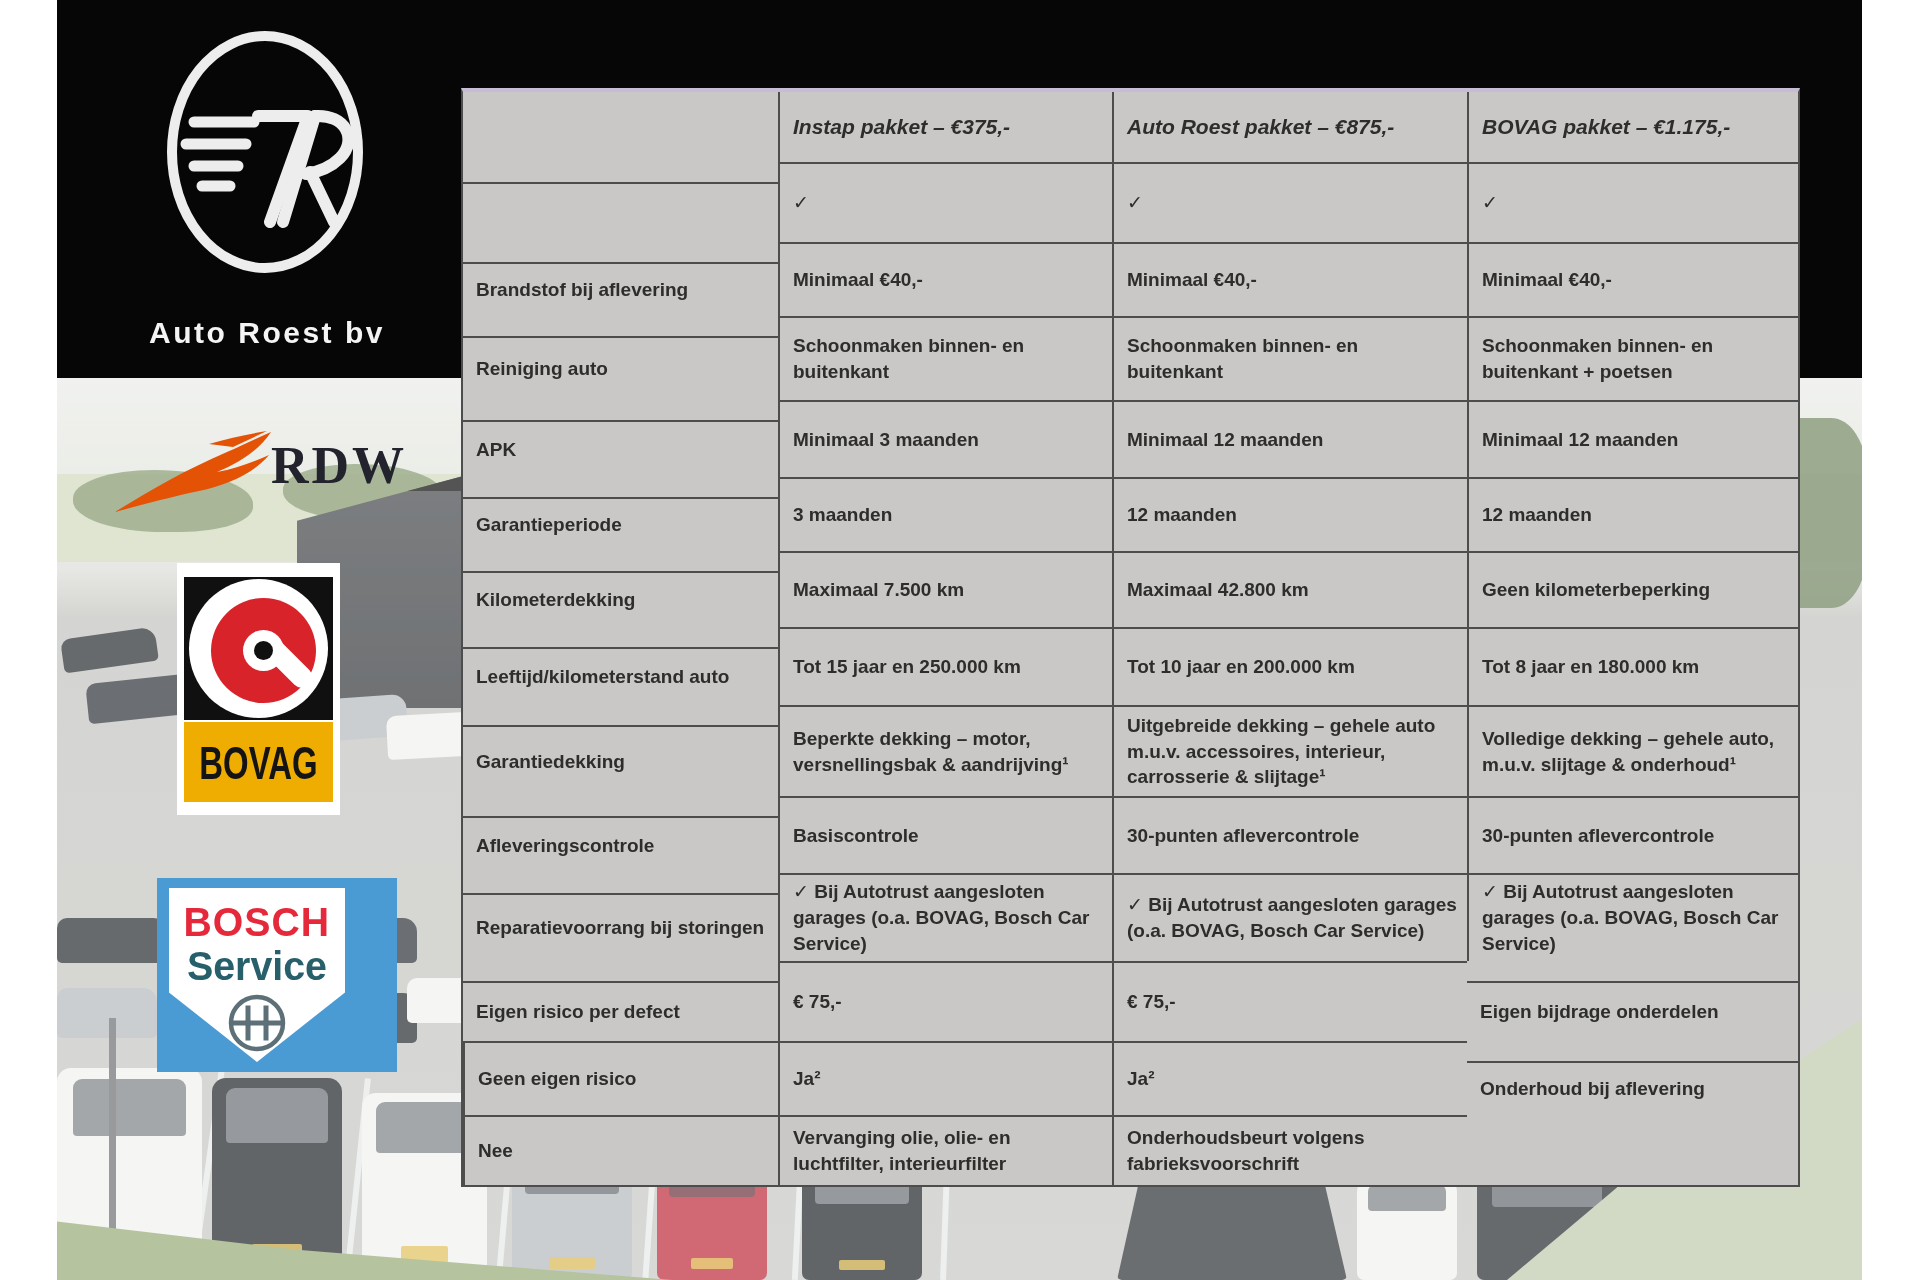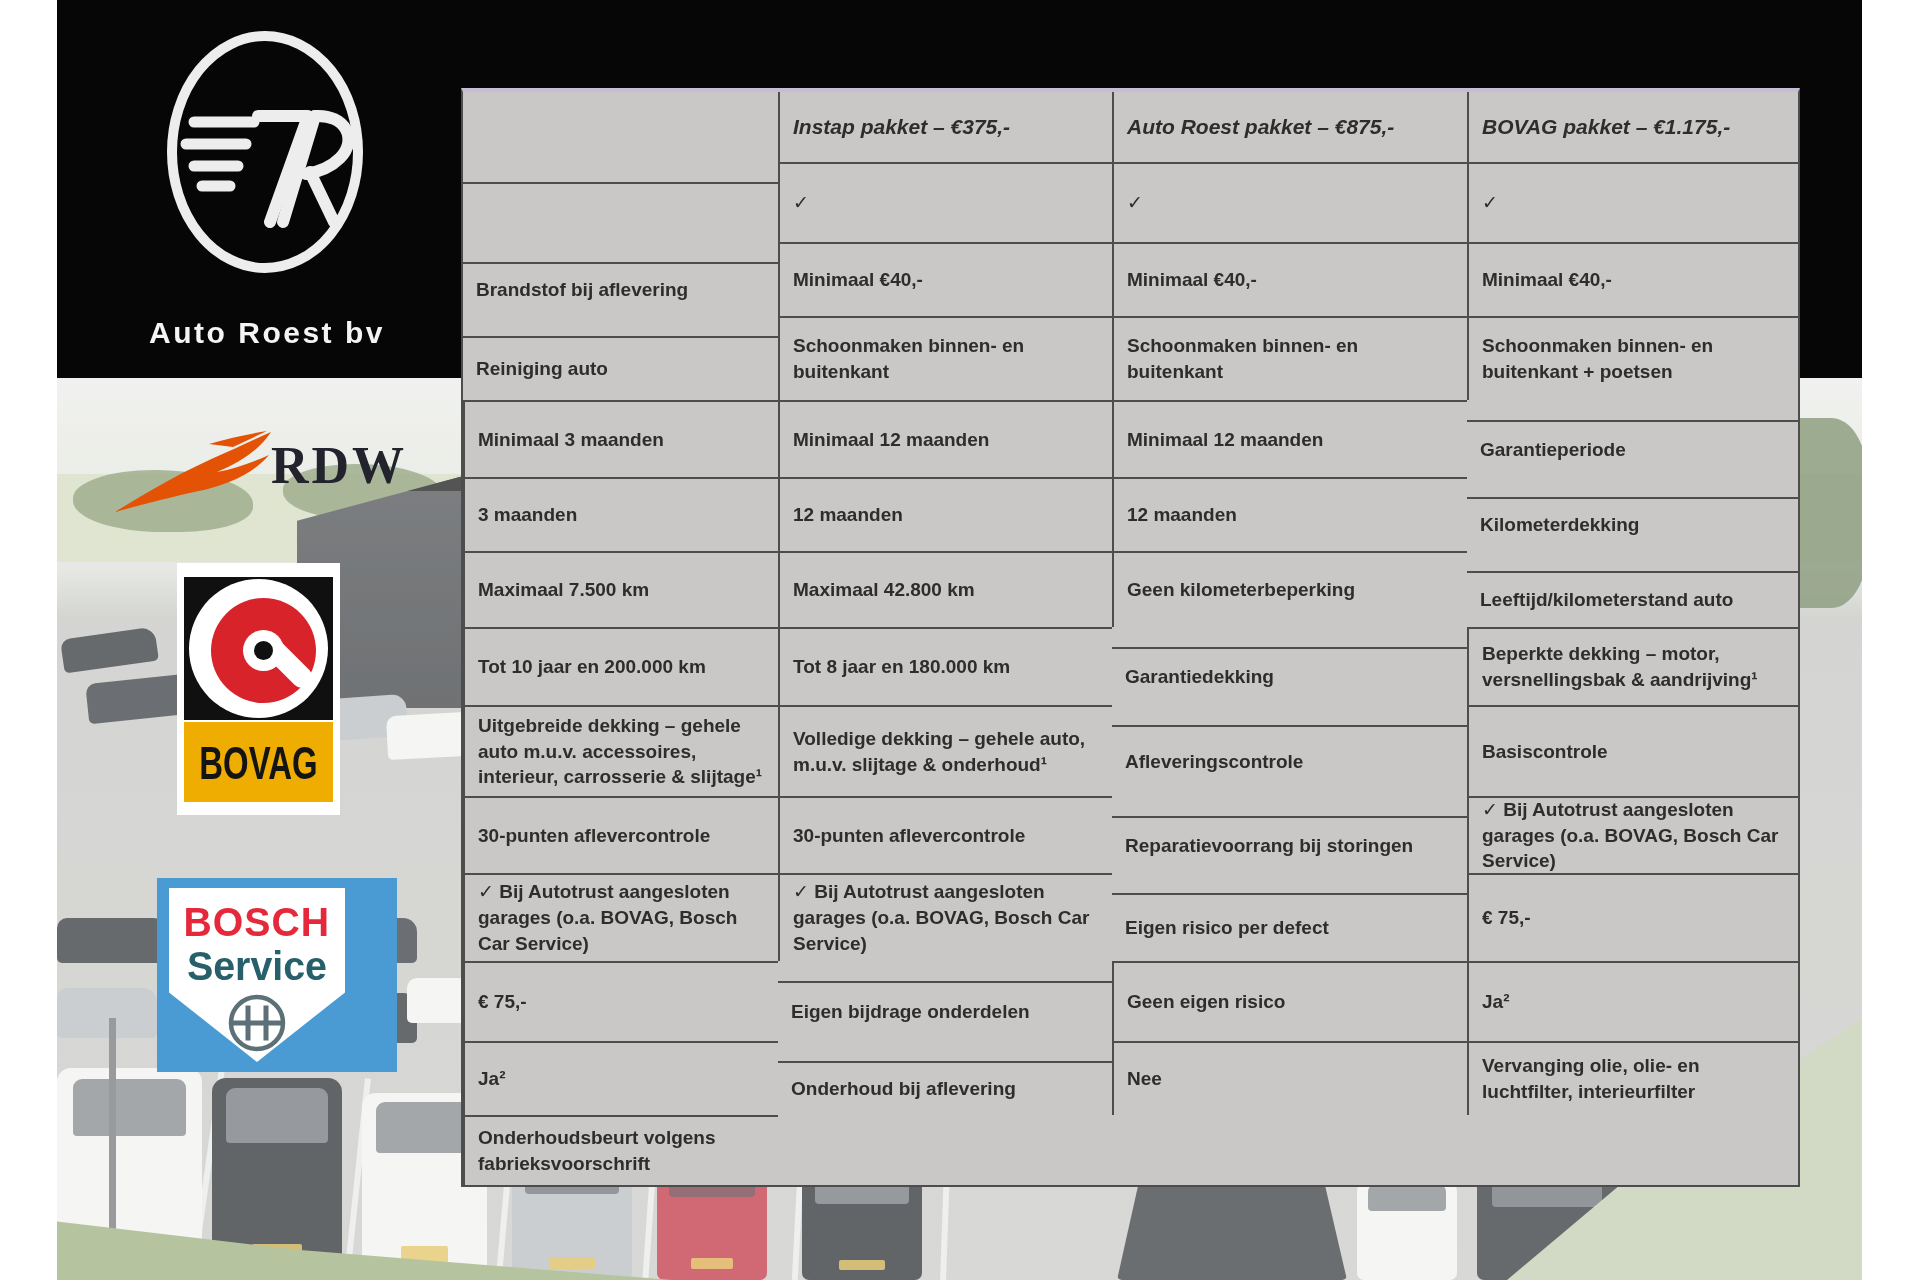--- a/index.html
+++ b/index.html
@@ -213,35 +213,37 @@
     <div class="cell c0">Brandstof bij aflevering</div>
     <div class="cell">Minimaal €40,-</div>
     <div class="cell">Minimaal €40,-</div>
     <div class="cell">Minimaal €40,-</div>
 
     <div class="cell c0">Reiniging auto</div>
     <div class="cell">Schoonmaken binnen- en buitenkant</div>
     <div class="cell">Schoonmaken binnen- en buitenkant</div>
     <div class="cell">Schoonmaken binnen- en buitenkant + poetsen</div>
 
+    <div class="cell c0">APK</div>
     <div class="cell">Minimaal 3 maanden</div>
     <div class="cell">Minimaal 12 maanden</div>
     <div class="cell">Minimaal 12 maanden</div>
 
     <div class="cell c0">Garantieperiode</div>
     <div class="cell">3 maanden</div>
     <div class="cell">12 maanden</div>
     <div class="cell">12 maanden</div>
 
     <div class="cell c0">Kilometerdekking</div>
     <div class="cell">Maximaal 7.500 km</div>
     <div class="cell">Maximaal 42.800 km</div>
     <div class="cell">Geen kilometerbeperking</div>
 
     <div class="cell c0">Leeftijd/kilometerstand auto</div>
+    <div class="cell">Tot 15 jaar en 250.000 km</div>
     <div class="cell">Tot 10 jaar en 200.000 km</div>
     <div class="cell">Tot 8 jaar en 180.000 km</div>
 
     <div class="cell c0">Garantiedekking</div>
     <div class="cell">Beperkte dekking – motor, versnellingsbak &amp; aandrijving¹</div>
     <div class="cell">Uitgebreide dekking – gehele auto m.u.v. accessoires, interieur, carrosserie &amp; slijtage¹</div>
     <div class="cell">Volledige dekking – gehele auto, m.u.v. slijtage &amp; onderhoud¹</div>
 
     <div class="cell c0">Afleveringscontrole</div>
     <div class="cell">Basiscontrole</div>

